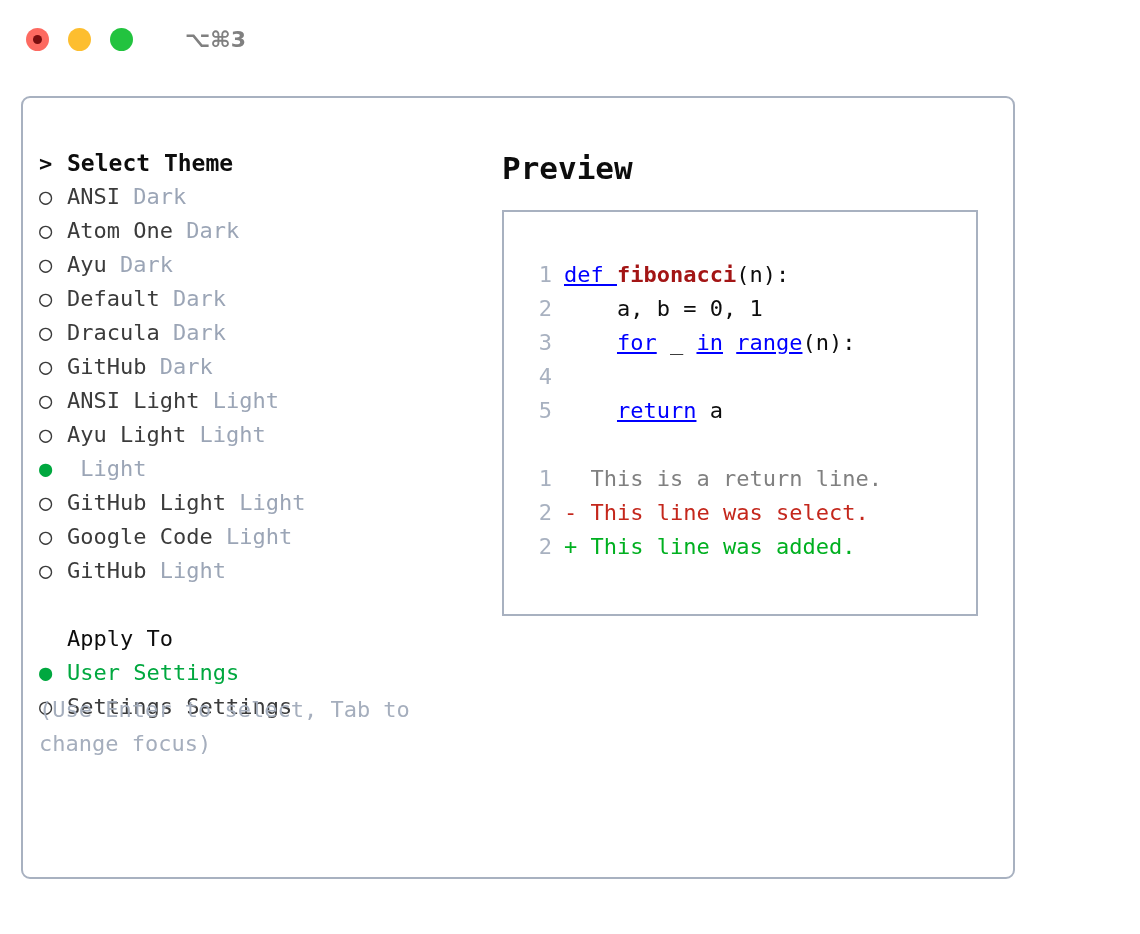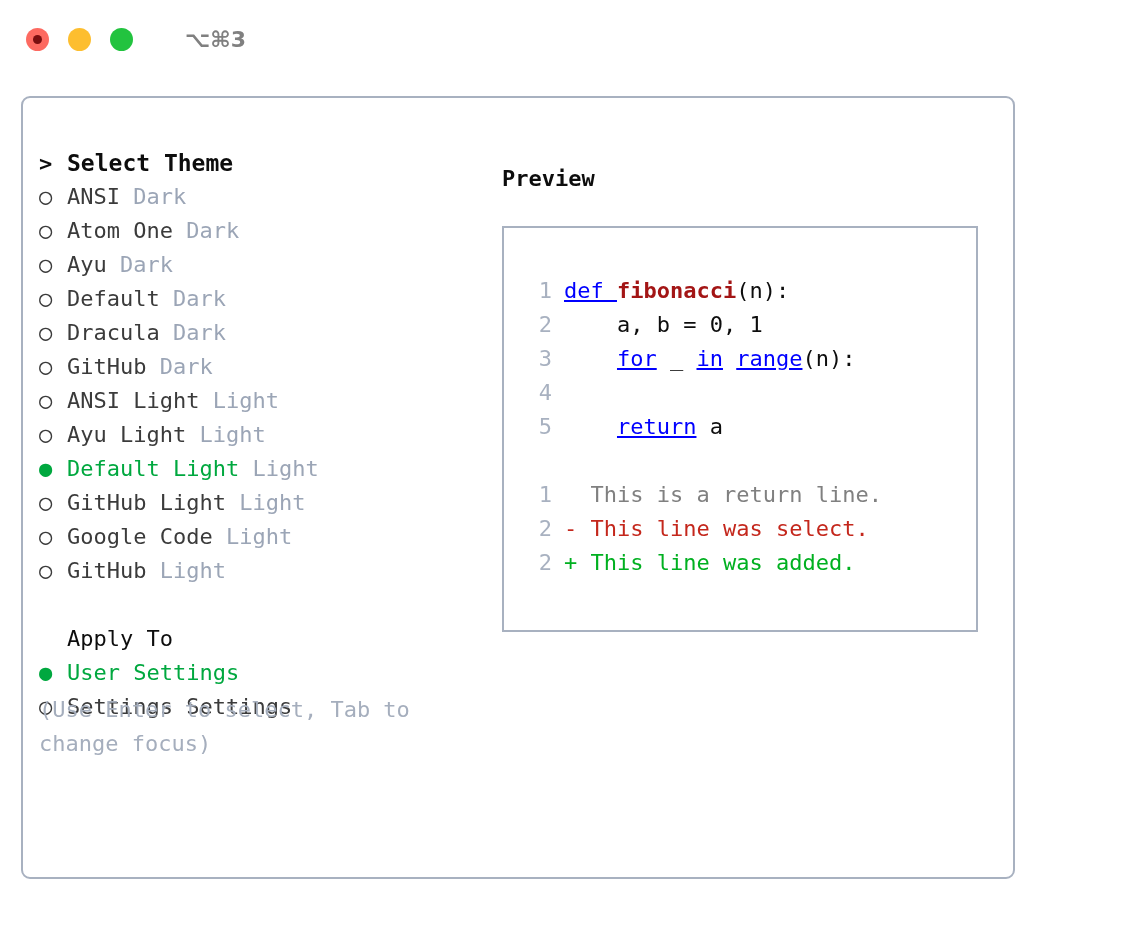--- a/index.html
+++ b/index.html
@@ -139,24 +139,24 @@
   }
 
   
   #preview-column {
     position: absolute;
     left: 479px;
     top: 52px;
     width: 490px;
   }
   #preview-title {
-    font-size: 22px;
+    font-size: 31px;
     font-weight: bold;
     color: #0d0d0d;
-    margin: 16px 0 36px 0;
+    margin: 0 0 36px 0;
     height: 24px;
   }
   #preview-box {
     width: 476px;
     height: 406px;
     border: 2px solid #a8b1c0;
     box-sizing: border-box;
     padding: 50px 0 0 0;
     background: #ffffff;
   }
@@ -212,21 +212,21 @@
 
         <div id="theme-list">
             <div class="list-line"><span class="marker">○</span><span class="theme-name">ANSI</span><span> </span><span class="theme-tag">Dark</span></div>
             <div class="list-line"><span class="marker">○</span><span class="theme-name">Atom One</span><span> </span><span class="theme-tag">Dark</span></div>
             <div class="list-line"><span class="marker">○</span><span class="theme-name">Ayu</span><span> </span><span class="theme-tag">Dark</span></div>
             <div class="list-line"><span class="marker">○</span><span class="theme-name">Default</span><span> </span><span class="theme-tag">Dark</span></div>
             <div class="list-line"><span class="marker">○</span><span class="theme-name">Dracula</span><span> </span><span class="theme-tag">Dark</span></div>
             <div class="list-line"><span class="marker">○</span><span class="theme-name">GitHub</span><span> </span><span class="theme-tag">Dark</span></div>
             <div class="list-line"><span class="marker">○</span><span class="theme-name">ANSI Light</span><span> </span><span class="theme-tag">Light</span></div>
             <div class="list-line"><span class="marker">○</span><span class="theme-name">Ayu Light</span><span> </span><span class="theme-tag">Light</span></div>
-            <div class="list-line"><span class="marker selected">●</span><span class="theme-name selected">Default Light</span><span> </span><span class="theme-tag">Light</span></div>
+            <div class="list-line"><span class="marker selected">●</span><span> </span><span class="theme-tag">Light</span></div>
             <div class="list-line"><span class="marker">○</span><span class="theme-name">GitHub Light</span><span> </span><span class="theme-tag">Light</span></div>
             <div class="list-line"><span class="marker">○</span><span class="theme-name">Google Code</span><span> </span><span class="theme-tag">Light</span></div>
             <div class="list-line"><span class="marker">○</span><span class="theme-name">GitHub</span><span> </span><span class="theme-tag">Light</span></div>
           </div>
 
         <div class="section-gap"></div>
 
         <div class="list-line">
           <span class="marker"></span>
           <span id="apply-to-label">Apply To</span>

